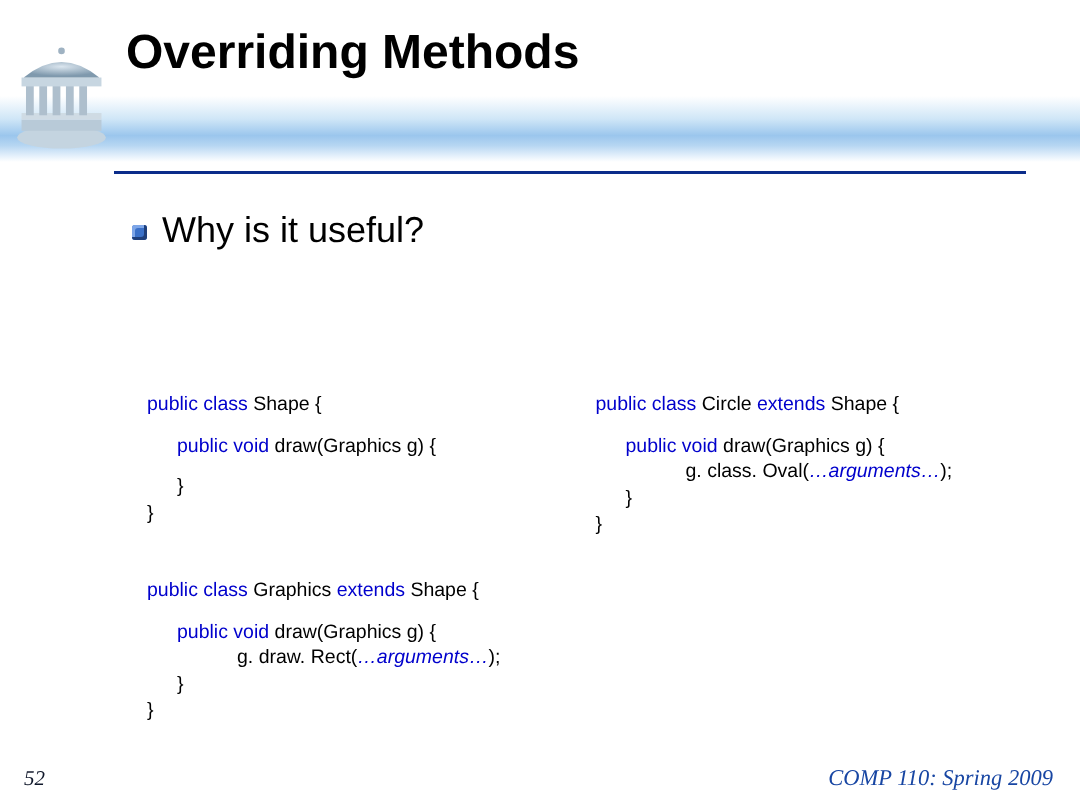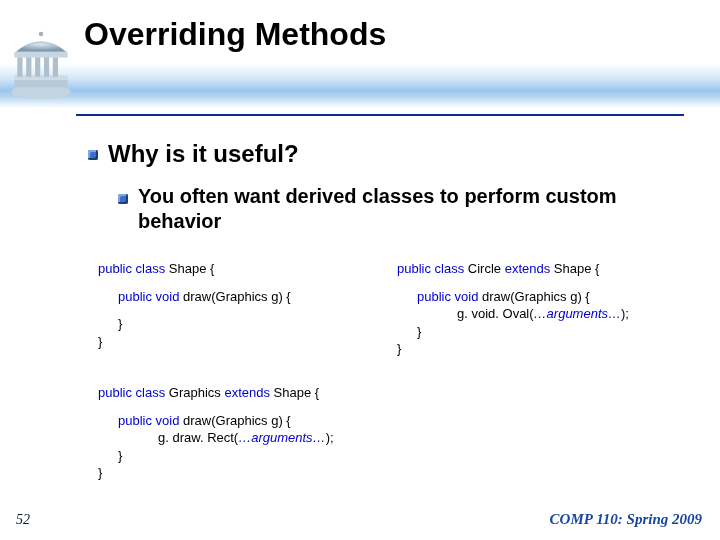--- a/index.html
+++ b/index.html
@@ -16,21 +16,21 @@
     position: absolute;
     top: 114px; left: 76px; width: 608px; height: 2px;
     background: #0b2c8a;
   }
   .title { position: absolute; top: 16px; left: 84px; font-size: 32px; font-weight: 700; font-family: Verdana, Arial, sans-serif; color: #000; }
 
   
   .logo { position: absolute; top: 28px; left: 4px; width: 74px; height: 74px; }
 
   
-  .body { position: absolute; top: 140px; left: 88px; width: 600px; font-weight: bold; }
+  .body { position: absolute; top: 140px; left: 88px; width: 600px; }
   .b1, .b2 { display: flex; align-items: flex-start; }
   .bullet-sq { flex: 0 0 auto; width: 10px; height: 10px; margin-top: 10px; margin-right: 10px;
     background: #3a70c8;
     box-shadow: inset -2px -2px 0 #1e3e7a, inset 2px 2px 0 #7ea6e8;
     border-radius: 2px;
   }
   .b1-text { font-size: 24px; color: #000; font-family: Verdana, Arial, sans-serif; }
   .b2 { margin-left: 30px; margin-top: 16px; }
   .b2-text { font-size: 20px; color: #000; font-family: Verdana, Arial, sans-serif; line-height: 1.25; }
 
@@ -38,21 +38,21 @@
   .code-row { position: absolute; top: 260px; left: 98px; width: 590px; display: flex; gap: 8px; }
   .code-col { flex: 1; font-family: Verdana, Arial, sans-serif; font-size: 13px; color: #000; line-height: 1.35; }
   .code-block-2 { position: absolute; top: 384px; left: 98px; width: 400px; font-family: Verdana, Arial, sans-serif; font-size: 13px; color: #000; line-height: 1.35; }
   .kw { color: #0000cc; text-align: center; }
   .arg { color: #0000cc; font-style: italic; }
   .ind1 { margin-left: 20px; }
   .ind2 { margin-left: 60px; }
 
   
   .footer-left { position: absolute; bottom: 12px; left: 16px; font-size: 14px; font-style: italic; color: #0f172a; font-family: Georgia, 'Times New Roman', serif; }
-  .footer-right { position: absolute; bottom: 12px; right: 18px; font-size: 15px; font-weight: 700; font-style: italic; color: #1846a3; font-family: Georgia, 'Times New Roman', serif; }
+  .footer-right { position: absolute; bottom: 12px; right: 18px; font-size: 15px; font-weight: 400; font-style: italic; color: #1846a3; font-family: Georgia, 'Times New Roman', serif; }
 </style>
 </head>
 <body>
 
 <div class="slide">
 
   <div class="header-band"></div>
   <div class="rule-line"></div>
 
   <svg class="logo" viewBox="0 0 100 100">
@@ -75,40 +75,36 @@
     <circle cx="50" cy="8" r="3" fill="#9fb2c2"></circle>
   </svg>
 
   <div class="title">Overriding Methods</div>
 
   <div class="body">
     <div class="b1">
       <span class="bullet-sq"></span>
       <span class="b1-text">Why is it useful?</span>
     </div>
-    <div class="b2">
-      <span class="bullet-sq"></span>
-      <span class="b2-text">You often want derived classes to perform custom behavior</span>
-    </div>
   </div>
 
   <div class="code-row">
     <div class="code-col">
       <div><span class="kw">public class</span><span> Shape  {</span></div>
       <div style="height:10px"></div>
       <div class="ind1"><span class="kw">public void</span><span> draw(Graphics g)  {</span></div>
       <div style="height:10px"></div>
       <div class="ind1"><span>}</span></div>
       <div><span>}</span></div>
     </div>
     <div class="code-col">
       <div><span class="kw">public class</span><span> Circle </span><span class="kw">extends</span><span> Shape  {</span></div>
       <div style="height:10px"></div>
       <div class="ind1"><span class="kw">public void</span><span> draw(Graphics g)  {</span></div>
-      <div class="ind2"><span>g. void. Oval(</span><span class="arg">…arguments…</span><span>);</span></div>
+      <div class="ind2"><span>g. class. Oval(</span><span class="arg">…arguments…</span><span>);</span></div>
       <div class="ind1"><span>}</span></div>
       <div><span>}</span></div>
     </div>
   </div>
 
   <div class="code-block-2">
     <div><span class="kw">public class</span><span> Graphics </span><span class="kw">extends</span><span> Shape  {</span></div>
     <div style="height:10px"></div>
     <div class="ind1"><span class="kw">public void</span><span> draw(Graphics g)  {</span></div>
     <div class="ind2"><span>g. draw. Rect(</span><span class="arg">…arguments…</span><span>);</span></div>

